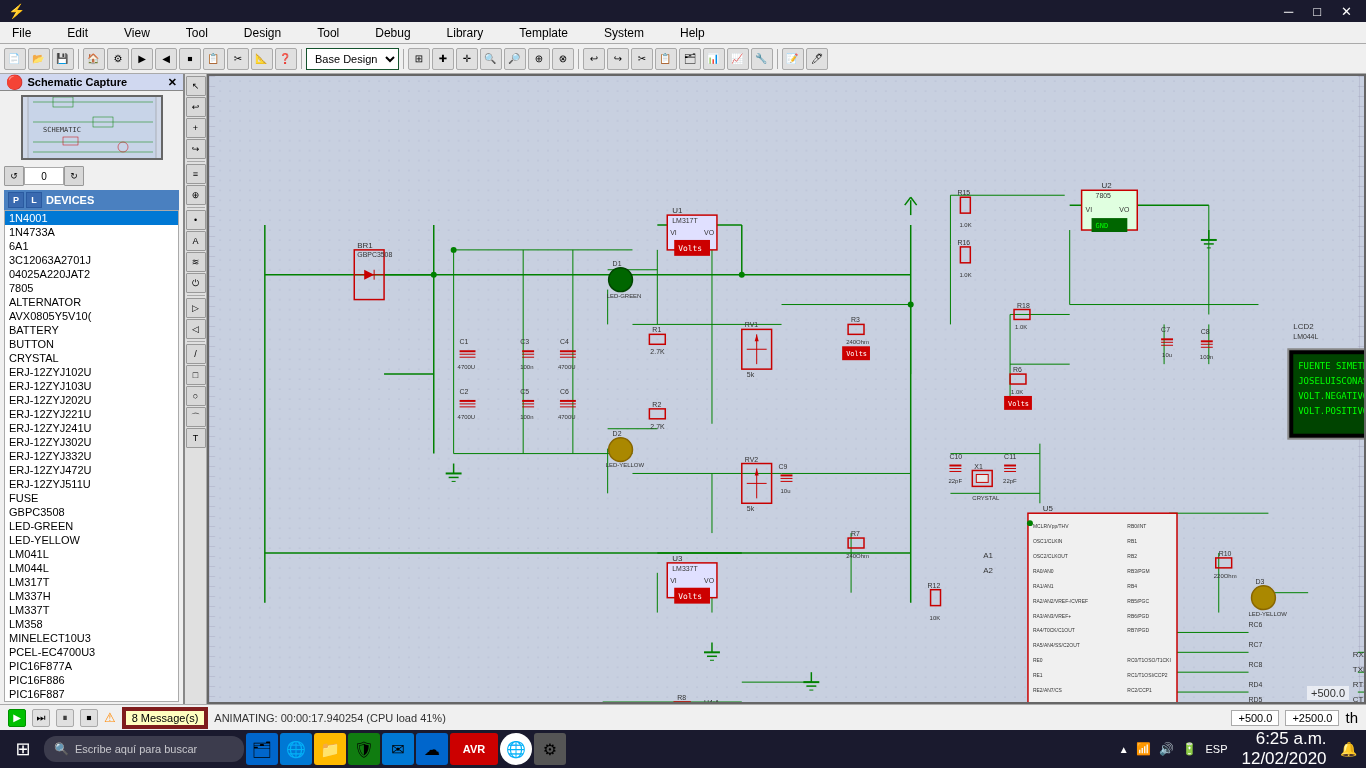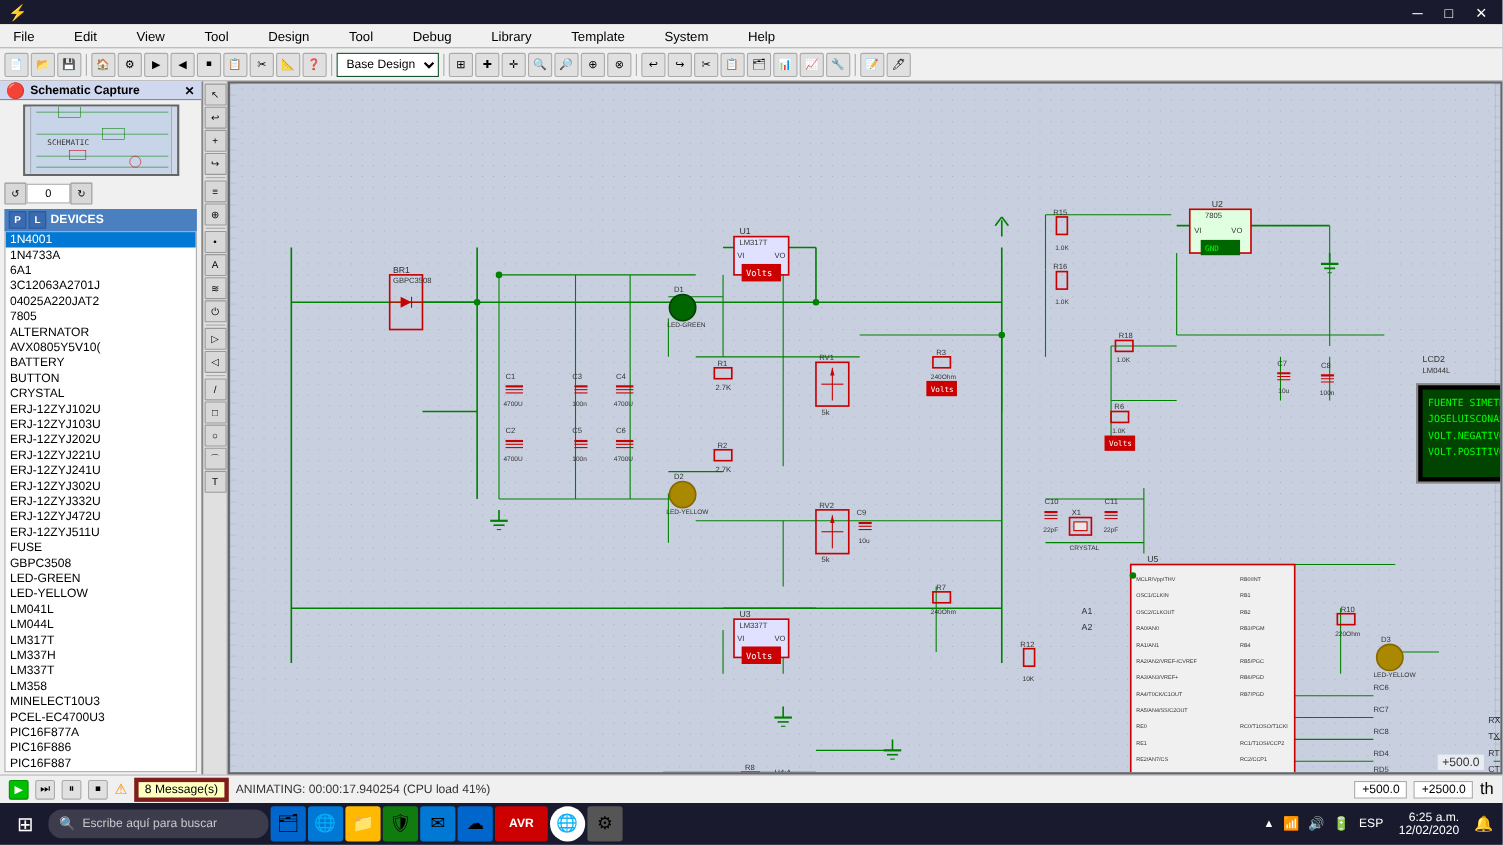--- a/index.html
+++ b/index.html
@@ -964,18 +964,18 @@
   <div class="taskbar-icon" style="background:#555;font-size:16px;width:32px;height:32px;border-radius:3px;display:flex;align-items:center;justify-content:center;cursor:pointer;">⚙</div>
 
   <div class="sys-tray" style="margin-left:auto;display:flex;align-items:center;gap:8px;padding:0 4px;font-size:11px;color:white;">
 
     <span style="cursor:pointer;font-size:10px;">▲</span>
     <span style="cursor:pointer;font-size:12px;">📶</span>
     <span style="cursor:pointer;font-size:12px;">🔊</span>
     <span style="font-size:12px;">🔋</span>
     <span style="font-size:11px;">ESP</span>
   </div>
-  <div class="clock" style="text-align:right;color:white;font-size:11px;padding:0 8px;cursor:pointer;">
+  <div class="clock" style="text-align:right;color:white;font-size:17px;padding:0 8px;cursor:pointer;">
     <div>6:25 a.m.</div>
     <div>12/02/2020</div>
   </div>
   <div style="color:white;cursor:pointer;padding:0 4px;font-size:14px;">🔔</div>
 </div>
 
 </body></html>

